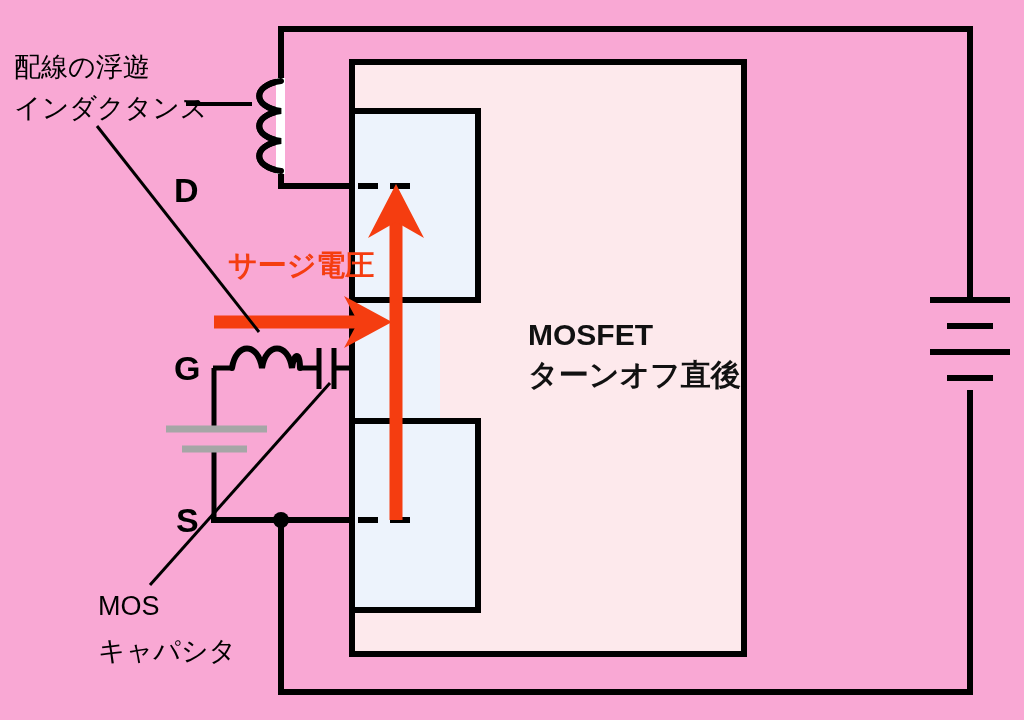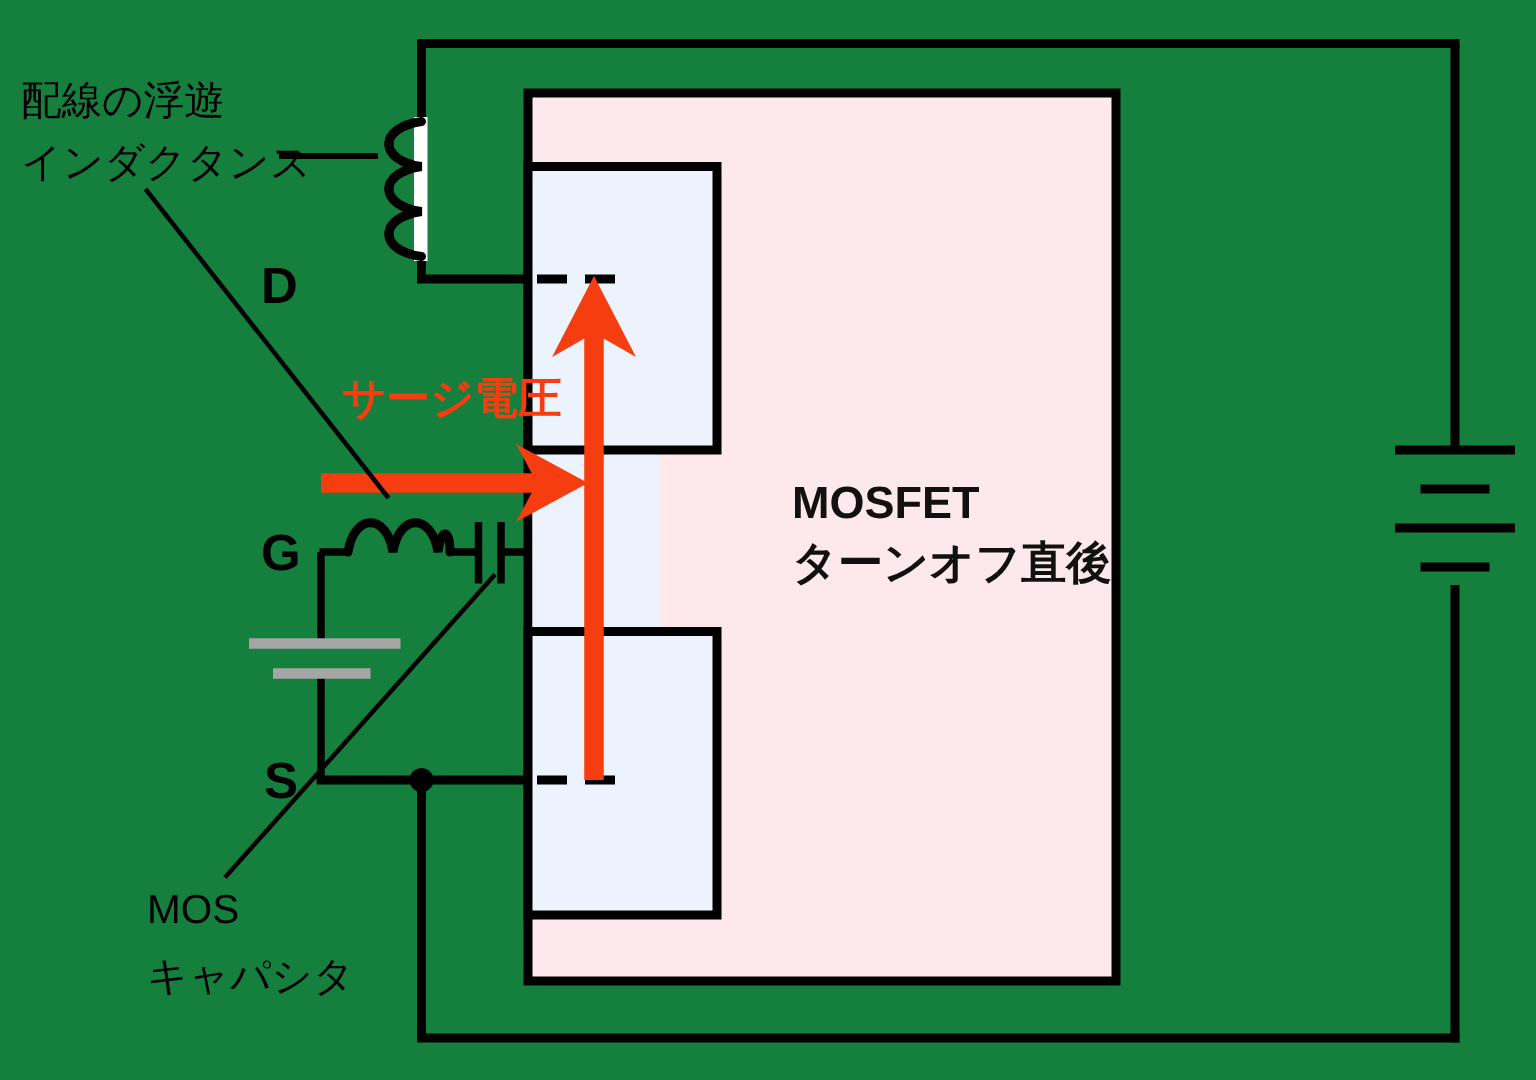--- a/index.html
+++ b/index.html
@@ -11,21 +11,21 @@
   body {
     width: 1024px;
     height: 720px;
     font-family: "Liberation Sans", "DejaVu Sans", sans-serif;
     overflow: hidden;
   }
   #diagram-root {
     position: relative;
     width: 1024px;
     height: 720px;
-    background: #15803d;
+    background: #f9a8d4;
   }
   svg.diagram {
     display: block;
     width: 1024px;
     height: 720px;
   }
   .wire {
     stroke: #000000;
     stroke-width: 6;
     fill: none;

